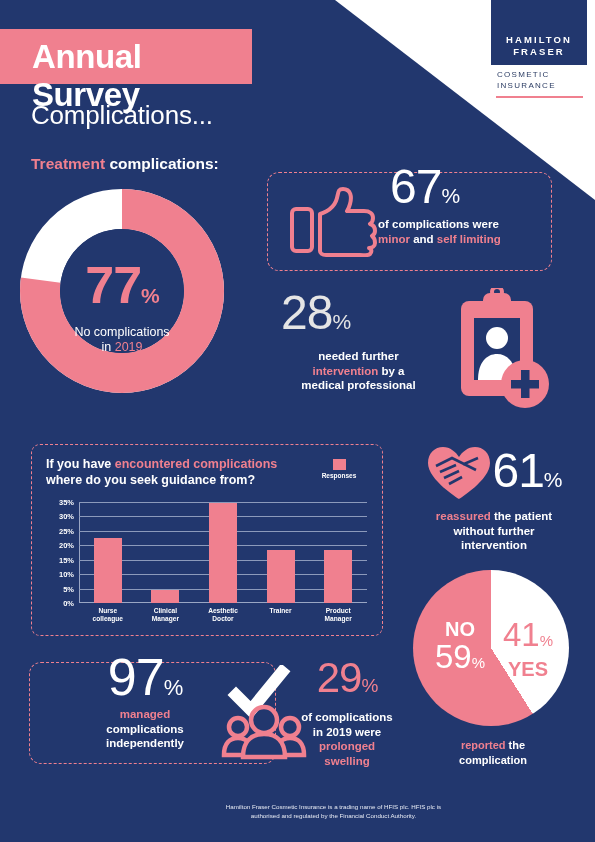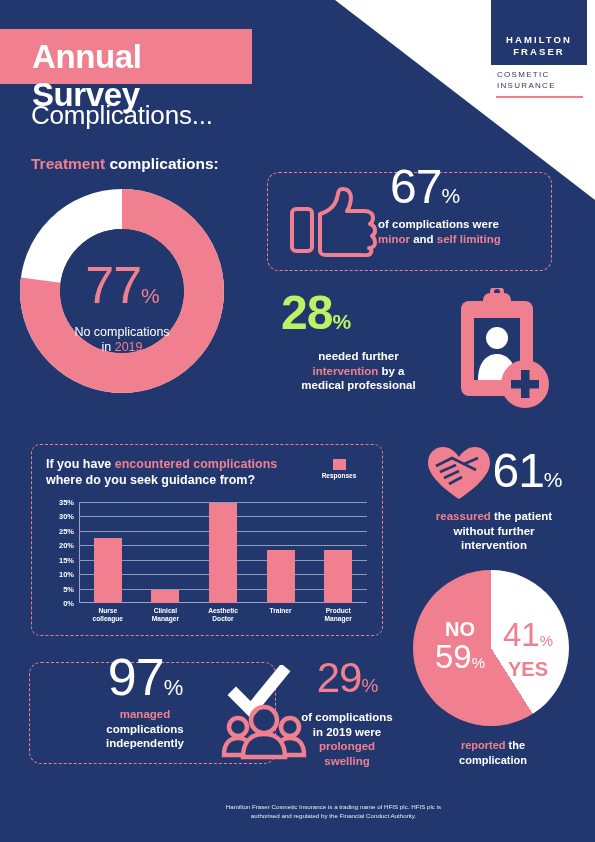--- a/index.html
+++ b/index.html
@@ -59,21 +59,21 @@
   .wh{color:#ffffff;}
 
   
   .donut-wrap{position:absolute;left:16px;top:185px;width:212px;height:212px;}
   .donut{position:absolute;inset:0;}
   .donut-center{
     position:absolute;left:50%;top:50%;transform:translate(-50%,-50%);
     width:146px;text-align:center;
   }
   .donut-big{
-    font-size:52px;font-weight:400;color:#f0808f;line-height:50px;
+    font-size:52px;font-weight:700;color:#f0808f;line-height:50px;
     letter-spacing:-1px;
     margin-top:32px;
   }
   .donut-big .pct{font-size:21px;}
   .donut-cap{
     color:#fff;font-size:12.5px;line-height:15px;margin-top:4px;font-weight:400;
   }
 
   
   .dbox{
@@ -89,21 +89,21 @@
   }
   .b67 .num .pct{font-size:21px;}
   .b67 .txt{
     position:absolute;left:110px;top:44px;width:170px;
     font-size:11.5px;line-height:14.5px;color:#fff;font-weight:700;
   }
 
   
   .b28{position:absolute;left:281px;top:288px;width:270px;height:130px;}
   .b28 .num{
-    font-size:48px;color:#bef264;font-weight:700;line-height:50px;letter-spacing:-1px;
+    font-size:48px;color:#e5e5e5;font-weight:400;line-height:50px;letter-spacing:-1px;
   }
   .b28 .num .pct{font-size:21px;}
   .b28 .txt{
     width:155px;font-size:11.5px;line-height:14.5px;color:#fff;font-weight:700;
     text-align:center;margin-top:2px;
   }
   .b28 .icon{position:absolute;right:-2px;top:0px;}
 
   
   .chart-card{

